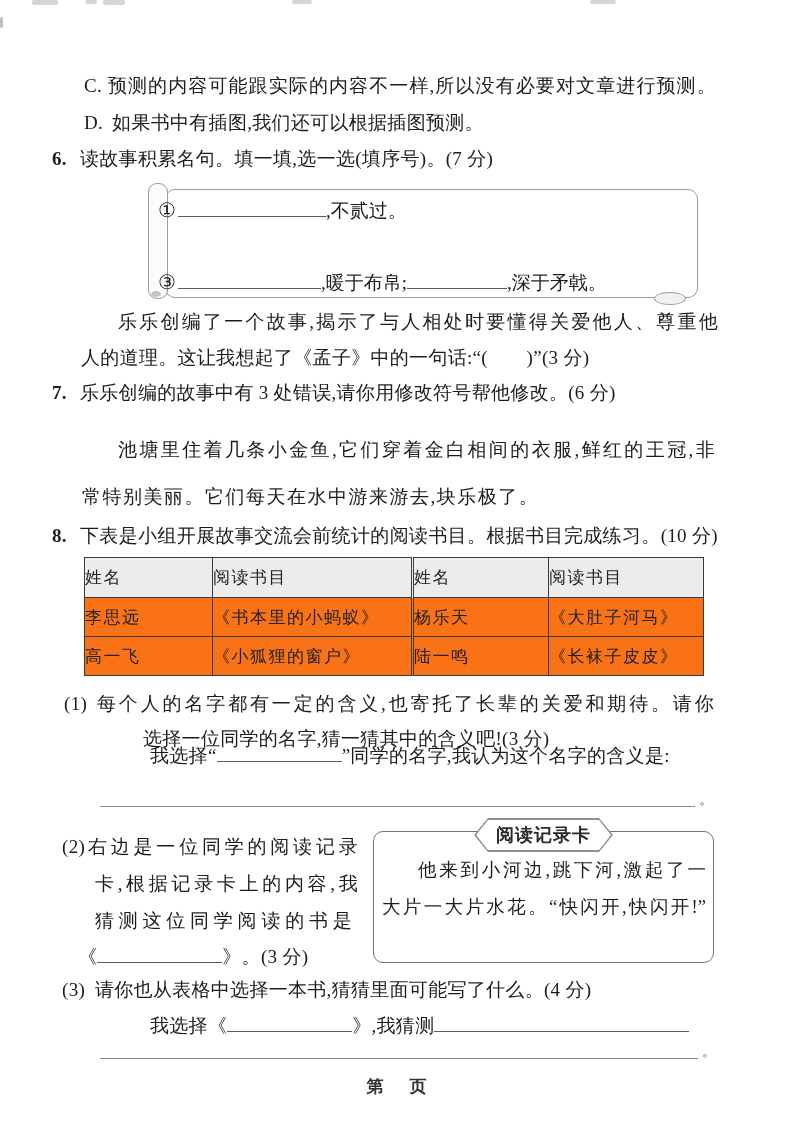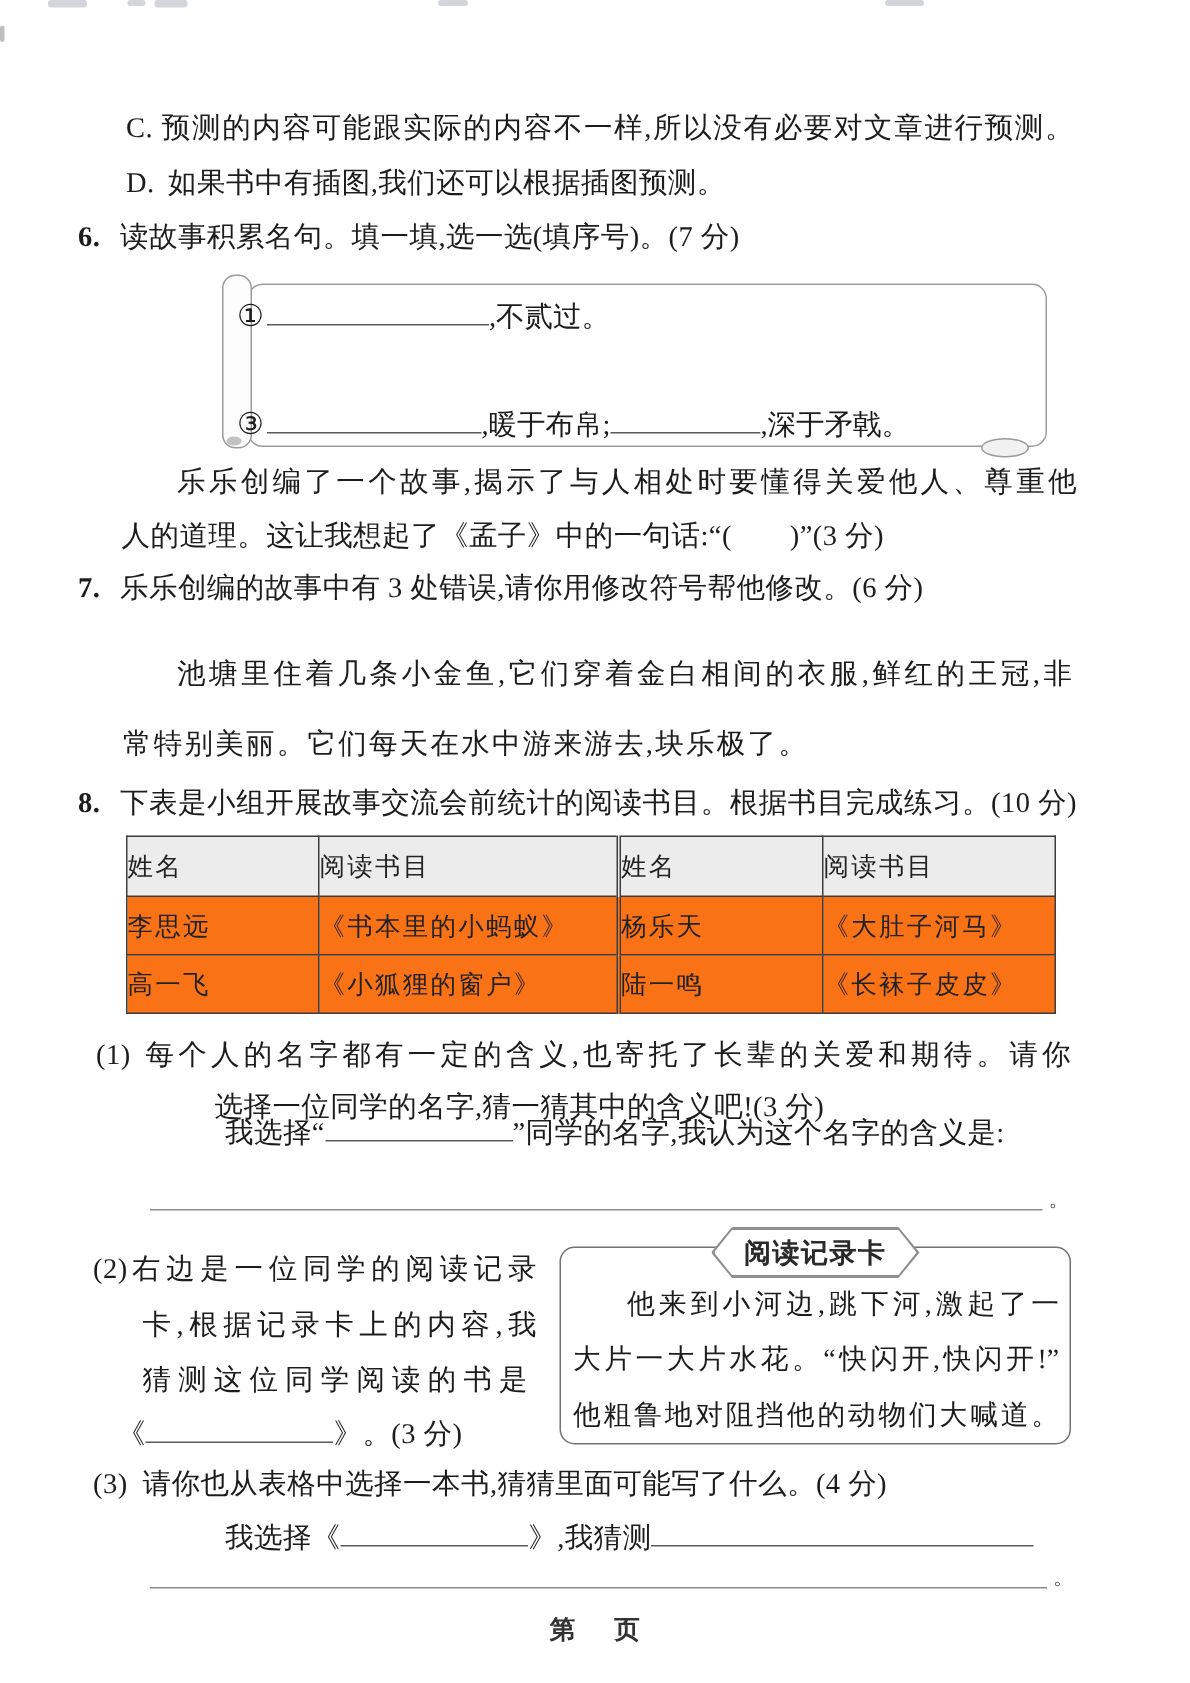--- a/index.html
+++ b/index.html
@@ -131,21 +131,20 @@
 <div class="t stretch" style="left:95px;top:871px;width:263px;">卡,根据记录卡上的内容,我</div>
 <div class="t stretch" style="left:95px;top:908px;width:257px;">猜测这位同学阅读的书是</div>
 <div class="t" style="left:78px;top:944px;"><span>《</span><span class="blank" style="width:125px;"></span><span>》。(3 分)</span></div>
 
 <div class="card">
   <div class="banner">
       <div class="banner-in">阅读记录卡</div>
     </div>
   <div class="cl stretch" style="left:44px;top:26px;width:288px;">他来到小河边,跳下河,激起了一</div>
   <div class="cl stretch" style="left:8px;top:63px;width:324px;">大片一大片水花。“快闪开,快闪开!”</div>
-  <div class="cl stretch" style="left:8px;top:100px;width:324px;">他粗鲁地对阻挡他的动物们大喊道。</div>
 </div>
 
 <div class="t" style="left:62px;top:977px;">(3)</div>
 <div class="t" style="left:95px;top:977px;">请你也从表格中选择一本书,猜猜里面可能写了什么。(4 分)</div>
 <div class="t" style="left:150px;top:1013px;"><span>我选择《</span><span class="blank" style="width:125px;"></span><span>》,我猜测</span><span class="blank" style="width:255px;"></span></div>
 <div class="ansline" style="left:100px;top:1058px;width:598px;"></div>
 <div class="period" style="left:702px;top:1043px;">。</div>
 
 <div class="footer">
   <span>第</span>

